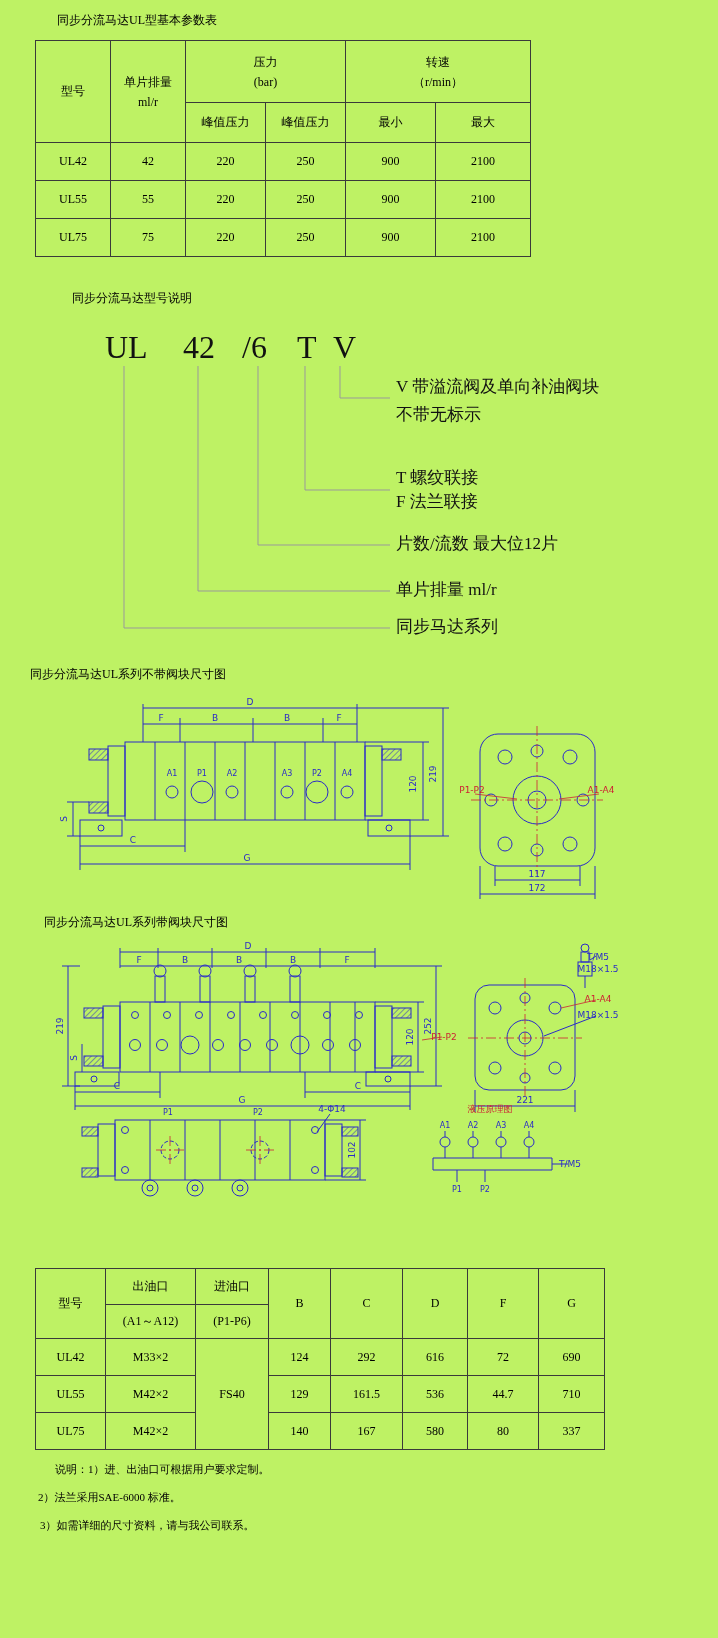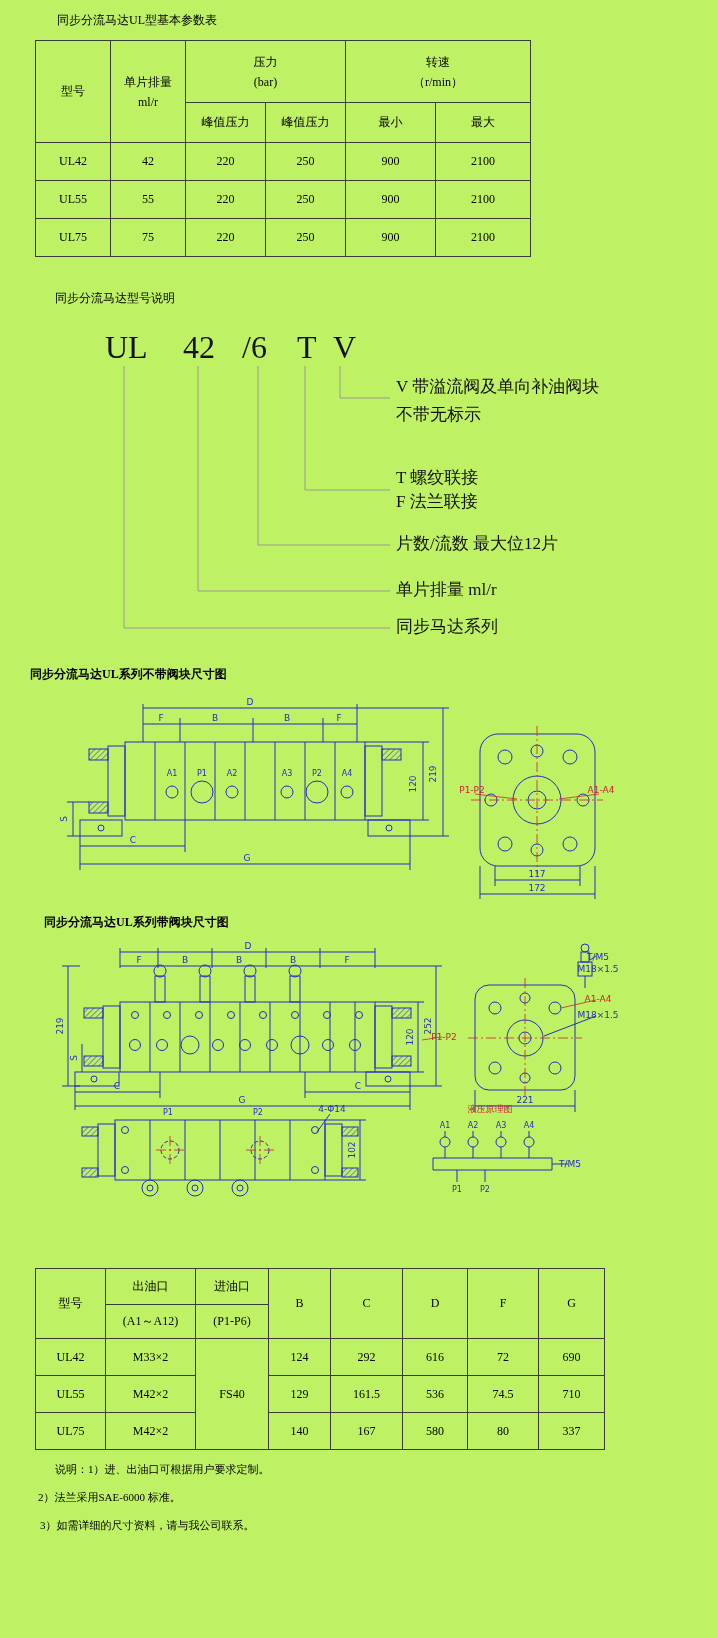--- a/index.html
+++ b/index.html
@@ -1,21 +1,21 @@
 <!DOCTYPE html>
 <html style="--blue: #2a2ac8; --red: #cc2233;"><head>
 <meta charset="utf-8">
 <style>
   :root { --blue:#2a2ac8; --red:#cc2233; }
   * { margin:0; padding:0; box-sizing:border-box; }
   html,body { background:#ffffff; }
   .page { position:relative; width:718px; height:1638px; background:#bef264;
           font-family:"Liberation Serif","DejaVu Serif",serif; color:#000; overflow:hidden; }
   .sec-title { position:absolute; font-size:12px; white-space:nowrap; }
-  .sec-title.bold { font-weight:bold; }
+  .sec-title.bold { font-weight:normal; }
   .dtable { position:absolute; border-collapse:collapse; font-size:12px; text-align:center; }
   .dtable td { border:1px solid #3a3a3a; padding:0 2px; vertical-align:middle; }
   .two-line div { line-height:20px; }
   .t1 .hr1 td { height:62px; } .t1 .hr2 td { height:40px; } .t1 .dr td { height:38px; }
   .t2 .hr1 td { height:36px; } .t2 .hr2 td { height:34px;text-align:center; } .t2 .dr td { height:37px; }
   .note { position:absolute; font-size:11px; white-space:nowrap; }
   svg { position:absolute; }
   .bl  { stroke:var(--blue); fill:none; stroke-width:1; }
   .bld { stroke:var(--blue); fill:none; stroke-width:1; stroke-dasharray:4 2; }
   .rl  { stroke:var(--red); fill:none; stroke-width:0.8; stroke-dasharray:10 3 2 3; }
@@ -85,21 +85,21 @@
         <td>UL75</td>
         <td>75</td>
         <td>220</td>
         <td>250</td>
         <td>900</td>
         <td>2100</td>
       </tr>
     </tbody>
   </table>
 
-  <div class="sec-title" style="left:55px;top:290px;">同步分流马达型号说明</div>
+  <div class="sec-title" style="left:72px;top:290px;">同步分流马达型号说明</div>
 
   <svg style="left:20px;top:320px;" width="660" height="340" viewBox="0 0 660 340">
     <text class="code-letter" x="85" y="38">UL</text>
     <text class="code-letter" x="163" y="38">42</text>
     <text class="code-letter" x="222" y="38">/6</text>
     <text class="code-letter" x="277" y="38">T</text>
     <text class="code-letter" x="313" y="38">V</text>
     <g class="gl">
       <polyline points="320,46 320,78 370,78"></polyline>
       <polyline points="285,46 285,170 370,170"></polyline>
@@ -484,21 +484,21 @@
         <td>616</td>
         <td>72</td>
         <td>690</td>
       </tr>
       <tr class="dr">
         <td>UL55</td>
         <td>M42×2</td>
         <td>129</td>
         <td>161.5</td>
         <td>536</td>
-        <td>74.5</td>
+        <td>44.7</td>
         <td>710</td>
       </tr>
       <tr class="dr">
         <td>UL75</td>
         <td>M42×2</td>
         <td>140</td>
         <td>167</td>
         <td>580</td>
         <td>80</td>
         <td>337</td>

